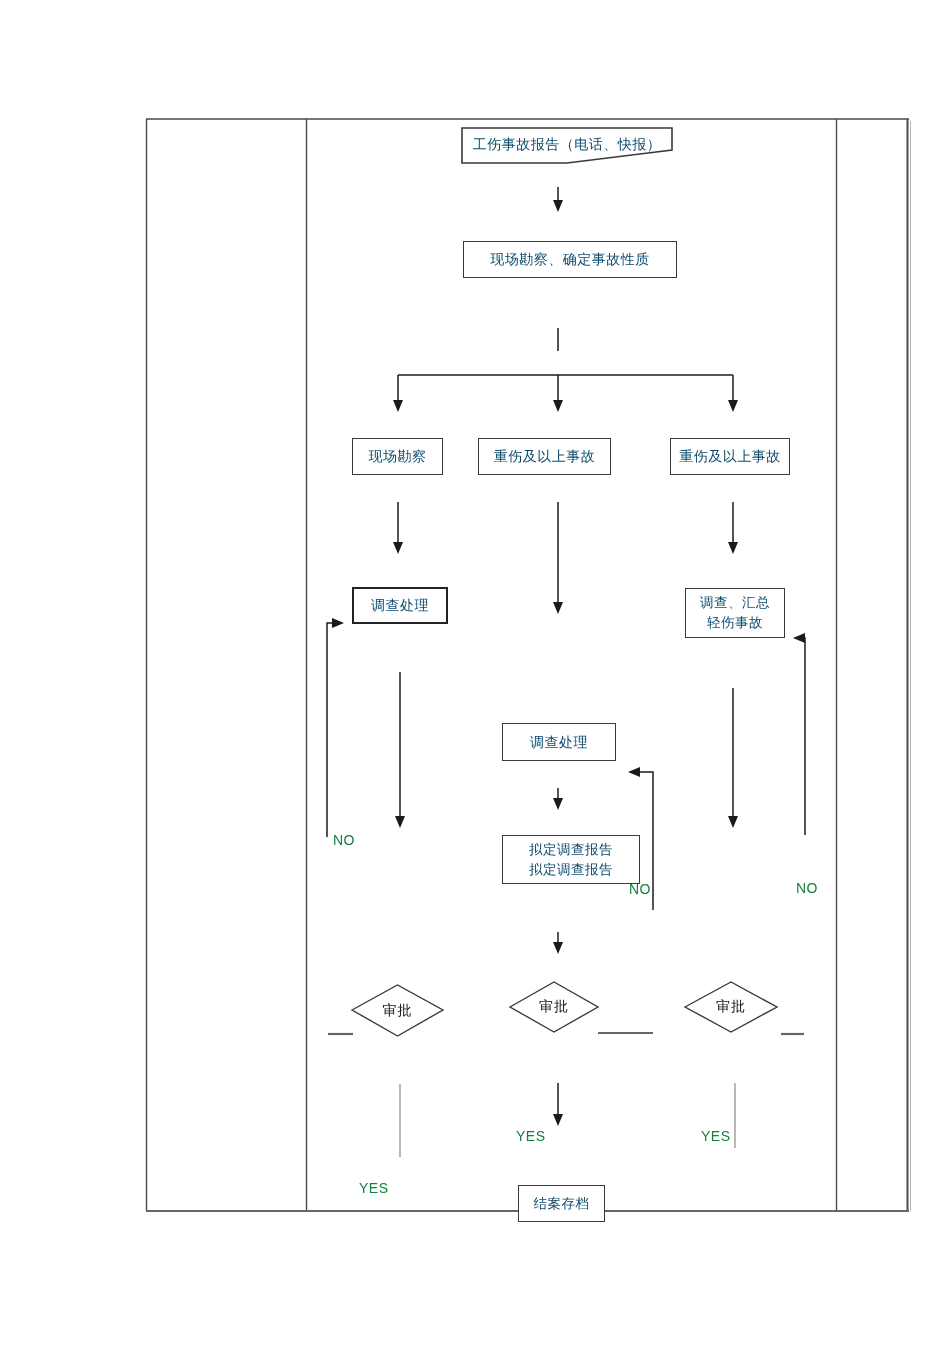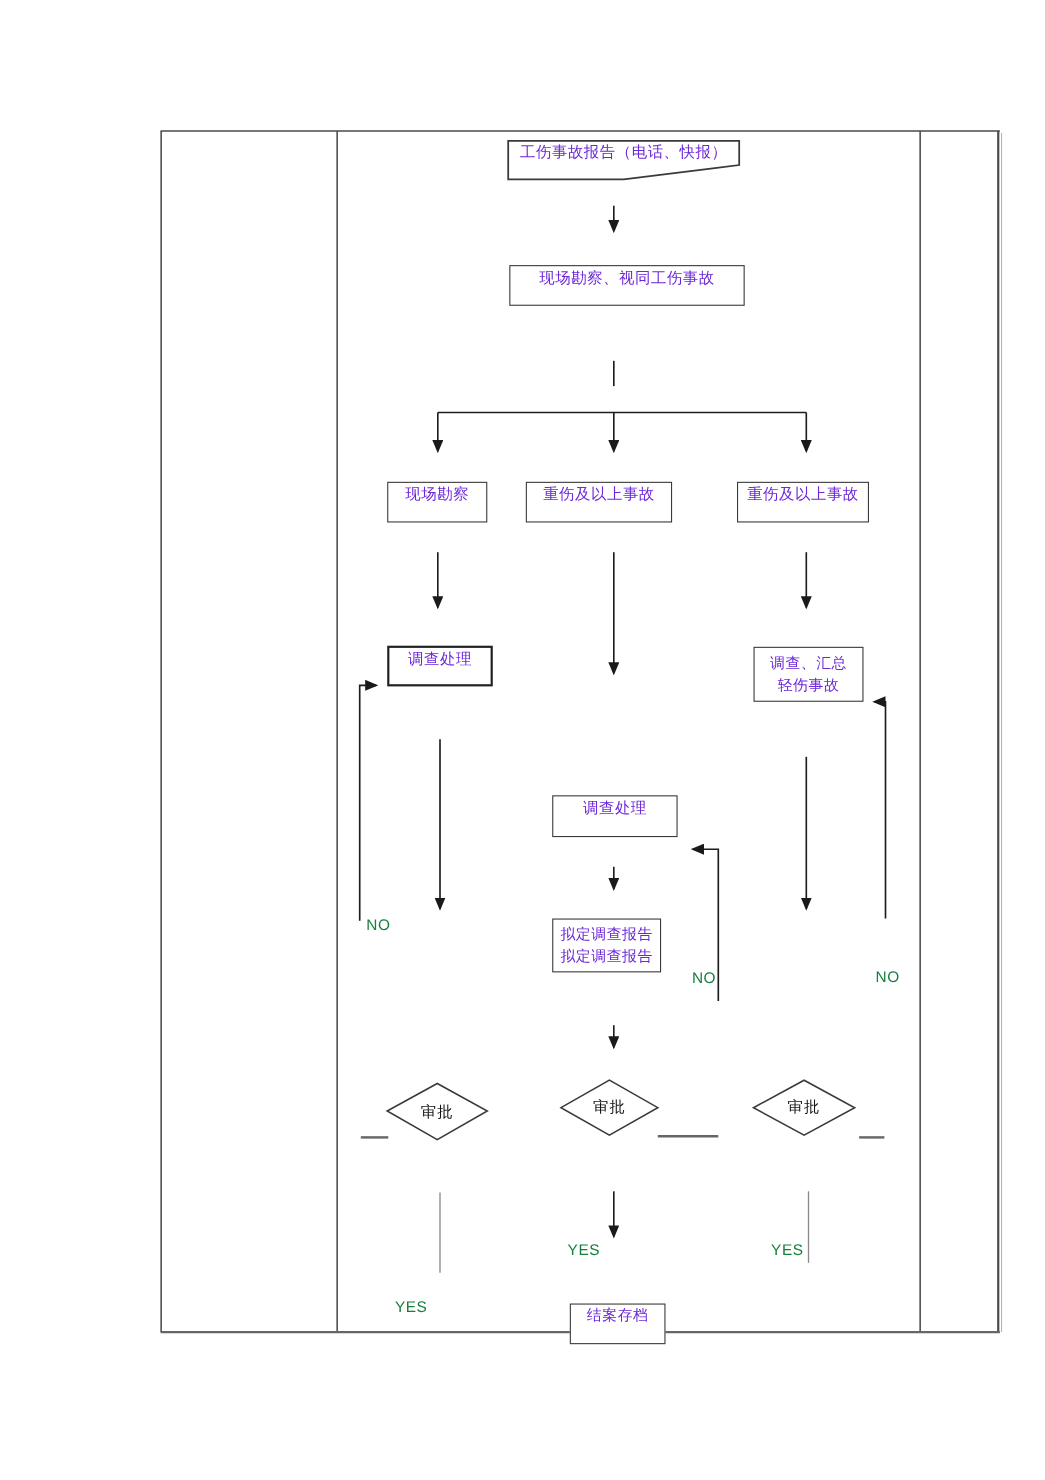--- a/index.html
+++ b/index.html
@@ -1,21 +1,21 @@
 <!DOCTYPE html>
 <html><head>
 <meta charset="utf-8">
 <style>
   html,body{margin:0;padding:0;background:#fff;}
   #page{position:relative;width:950px;height:1345px;background:#fff;overflow:hidden;
         font-family:"Liberation Sans","DejaVu Sans",sans-serif;color:#111;}
   #wires{position:absolute;left:0;top:0;width:950px;height:1345px;}
   .box{position:absolute;box-sizing:border-box;border:1px solid #3a3a3a;background:#fff;
-       display:flex;justify-content:center;text-align:center;
-       font-size:14px;line-height:1.45;color:#6d28d9;letter-spacing:0.5px;}
+       display:flex;align-items:center;justify-content:center;text-align:center;
+       font-size:14px;line-height:1.45;color:#0c4a6e;letter-spacing:0.5px;}
   .box.thick{border-width:2px;border-color:#222;}
   .box.noborder{border:none;background:transparent;}
   .twoline{flex-direction:column;font-size:13.5px;}
   .lbl{position:absolute;font-size:14px;color:#15803d;letter-spacing:0.5px;text-align:center;}
   .dlabel{position:absolute;display:flex;align-items:center;justify-content:center;
           font-size:14px;color:#151515;background:transparent;letter-spacing:1px;}
 </style>
 </head>
 <body>
 
@@ -76,21 +76,21 @@
       <polygon points="510,1007 554,982 598,1007 554,1032"></polygon>
       <polygon points="685,1007 731,982 777,1007 731,1032"></polygon>
     </g>
   </svg>
 
   <div class="box noborder" style="left:462px;top:128px;width:210px;height:32px;">
     <span>工伤事故报告（电话、快报）</span>
   </div>
 
   <div class="box" style="left:463px;top:241px;width:214px;height:37px;">
-    <span>现场勘察、视同工伤事故</span>
+    <span>现场勘察、确定事故性质</span>
   </div>
 
   <div class="box" style="left:352px;top:438px;width:91px;height:37px;">
     <span>现场勘察</span>
   </div>
 
   <div class="box" style="left:478px;top:438px;width:133px;height:37px;">
     <span>重伤及以上事故</span>
   </div>
 
@@ -104,21 +104,21 @@
 
   <div class="box twoline" style="left:685px;top:588px;width:100px;height:50px;">
     <span>调查、汇总</span>
     <span>轻伤事故</span>
   </div>
 
   <div class="box" style="left:502px;top:723px;width:114px;height:38px;">
     <span>调查处理</span>
   </div>
 
-  <div class="box twoline" style="left:502px;top:835px;width:99px;height:49px;">
+  <div class="box twoline" style="left:502px;top:835px;width:138px;height:49px;">
     <span>拟定调查报告</span>
     <span>拟定调查报告</span>
   </div>
 
   <div class="box" style="left:518px;top:1185px;width:87px;height:37px;font-size:13.5px;">
     <span>结案存档</span>
   </div>
 
   <div class="dlabel" style="left:352px;top:985px;width:91px;height:51px;">审批</div>
   <div class="dlabel" style="left:510px;top:982px;width:88px;height:50px;">审批</div>

